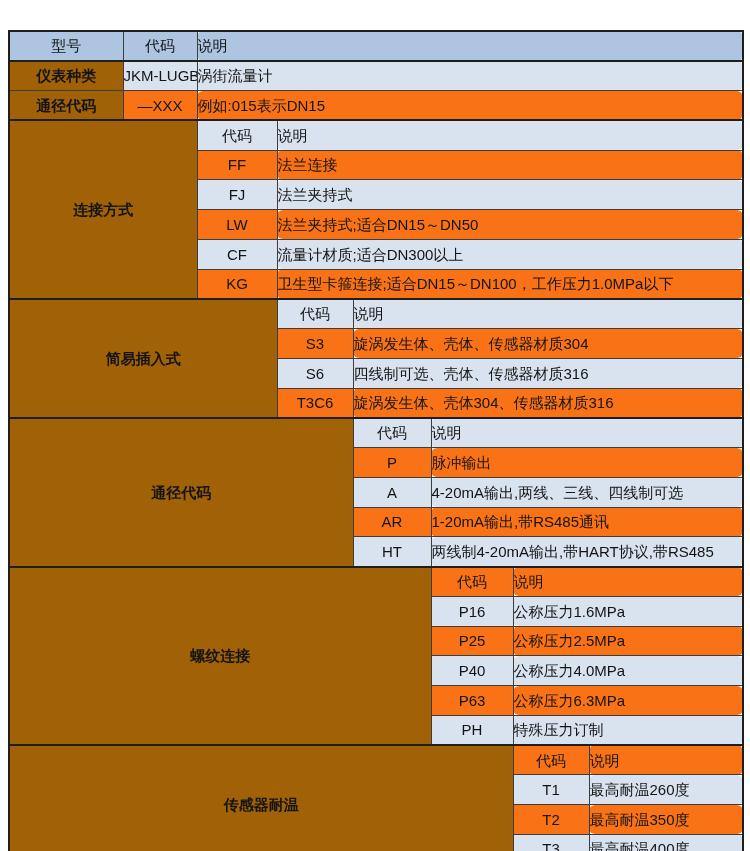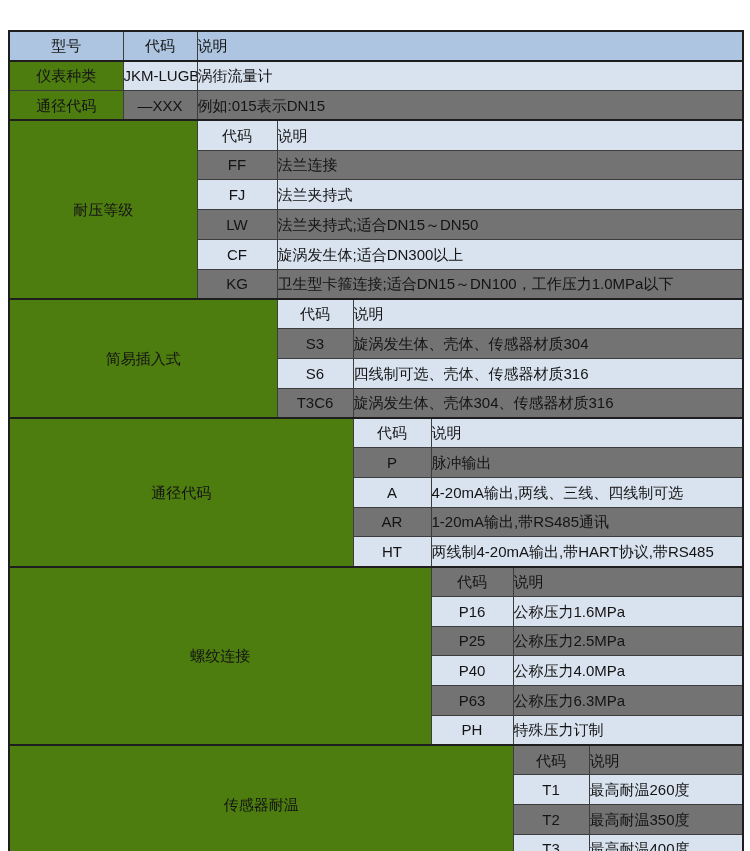--- a/index.html
+++ b/index.html
@@ -34,25 +34,25 @@
     vertical-align: middle;
     white-space: nowrap;
     overflow: hidden;
     line-height: 1.15;
   }
   tr.section-top td { border-top: 2px solid #1e1e1e; }
   tr.hdr-row td { border-bottom: 2px solid #1e1e1e; }
 
   td.mainhdr { background: #adc5e0; }
   td.blue    { background: #d9e3f0; }
-  td.white   { background: #737373; }
+  td.white   { background: #f97316; }
 
   td.center { text-align: center; }
-  td.desc   { text-align: left; padding-left: 12px; padding-right: 4px; }
-  td.lbl    { background: #4d7c0f; text-align: center; }
+  td.desc   { text-align: left; padding-left: 12px; padding-right: 4px; border-radius: 6px; }
+  td.lbl    { background: #a16207; text-align: center; font-weight: bold; }
 
   tr { height: 29.7px; }
 </style>
 </head>
 <body>
 
 <div class="page">
   <table class="spec">
     <colgroup>
       <col style="width:114px">
@@ -78,39 +78,39 @@
       <td class="blue desc" colspan="6">涡街流量计</td>
     </tr>
 
     <tr>
       <td class="lbl">通径代码</td>
       <td class="white center">—XXX</td>
       <td class="white desc" colspan="6">例如:015表示DN15</td>
     </tr>
 
     <tr class="section-top">
-      <td class="lbl" rowspan="6" colspan="2">耐压等级</td>
+      <td class="lbl" rowspan="6" colspan="2">连接方式</td>
       <td class="blue center">代码</td>
       <td class="blue desc" colspan="5">说明</td>
     </tr>
     <tr>
       <td class="white center">FF</td>
       <td class="white desc" colspan="5">法兰连接</td>
     </tr>
     <tr>
       <td class="blue center">FJ</td>
       <td class="blue desc" colspan="5">法兰夹持式</td>
     </tr>
     <tr>
       <td class="white center">LW</td>
       <td class="white desc" colspan="5">法兰夹持式;适合DN15～DN50</td>
     </tr>
     <tr>
       <td class="blue center">CF</td>
-      <td class="blue desc" colspan="5">旋涡发生体;适合DN300以上</td>
+      <td class="blue desc" colspan="5">流量计材质;适合DN300以上</td>
     </tr>
     <tr>
       <td class="white center">KG</td>
       <td class="white desc" colspan="5">卫生型卡箍连接;适合DN15～DN100，工作压力1.0MPa以下</td>
     </tr>
 
     <tr class="section-top">
       <td class="lbl" rowspan="4" colspan="3">简易插入式</td>
       <td class="blue center">代码</td>
       <td class="blue desc" colspan="4">说明</td>

